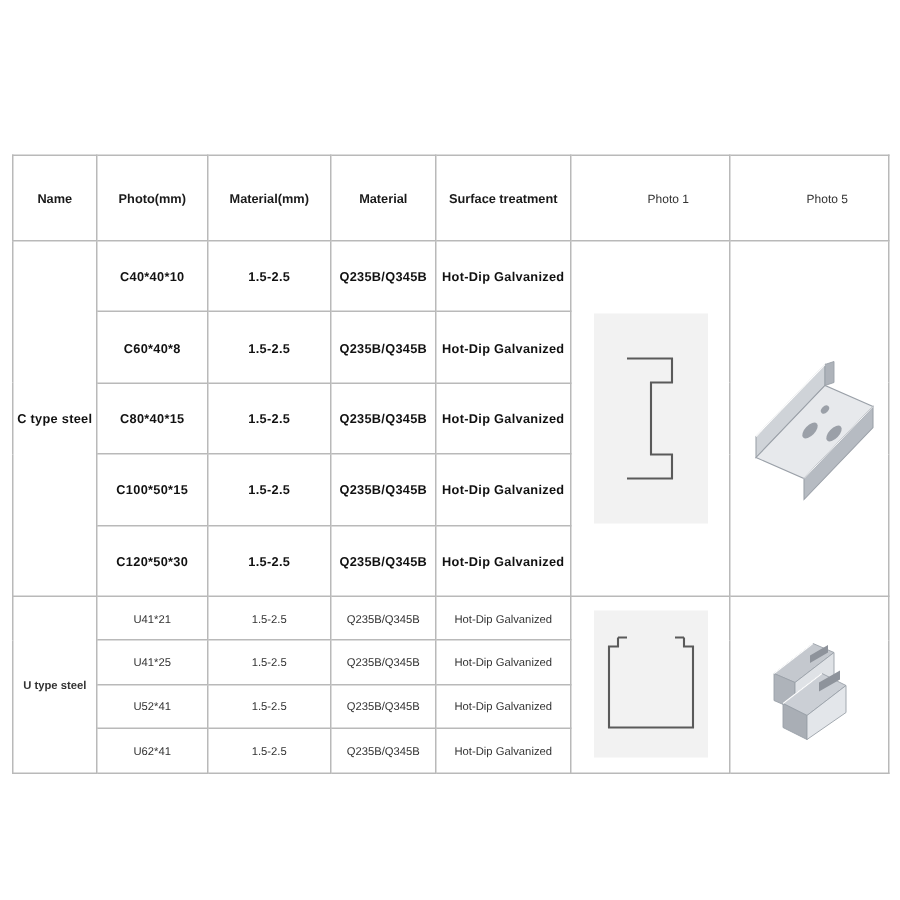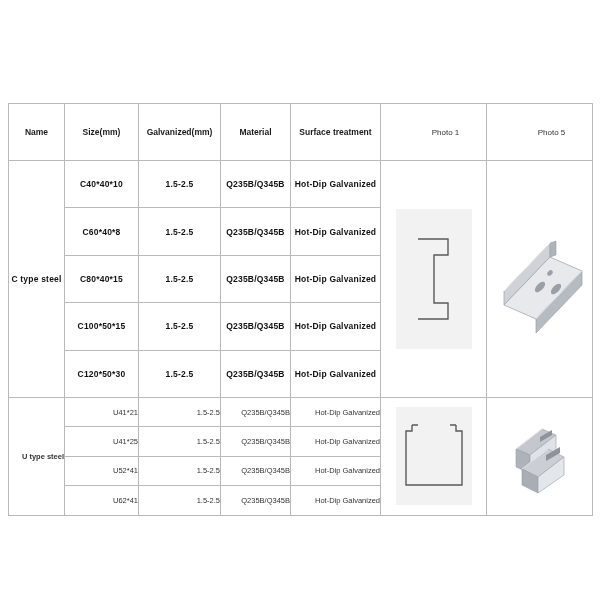--- a/index.html
+++ b/index.html
@@ -66,21 +66,20 @@
     font-weight: bold;
     color: #111111;
     letter-spacing: 0.2px;
   }
   
   tr.u-row td {
     height: 28.4px;
     font-size: 7.5px;
     font-weight: normal;
     color: #333333;
-    text-align: right;
   }
   td.group-name {
     font-size: 8.5px;
     font-weight: bold;
     color: #111111;
   }
   td.group-name.u {
     font-size: 7.5px;
     font-weight: bold;
     color: #333333;
@@ -109,22 +108,22 @@
           <col class="c-size">
           <col class="c-thick">
         <col class="c-material">
           <col class="c-surface">
         <col class="c-photo1">
           <col class="c-photo2">
       </colgroup>
       <thead>
         <tr>
           <td>Name</td>
-          <td>Size(mm)</td>
-          <td>Galvanized(mm)</td>
+          <td>Photo(mm)</td>
+          <td>Material(mm)</td>
           <td>Material</td>
           <td>Surface treatment</td>
           <td class="photo-head">Photo 1</td>
           <td class="photo-head">Photo 5</td>
         </tr>
       </thead>
       <tbody>
 
         <tr class="c-row">
           <td class="group-name" rowspan="5">C type steel</td>

